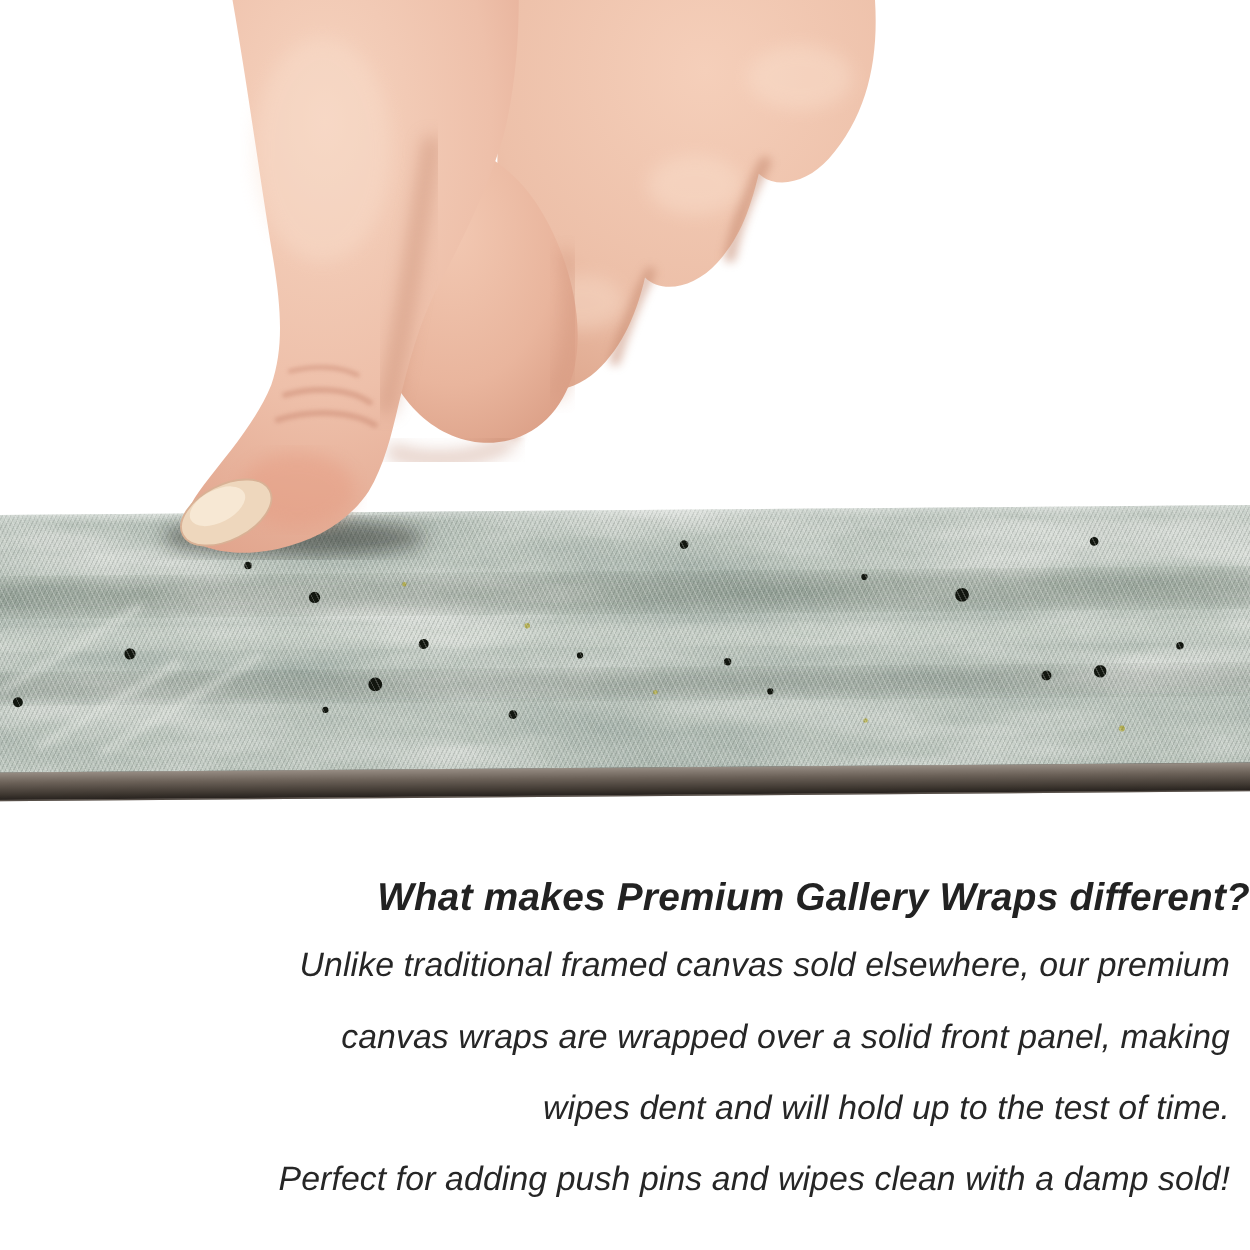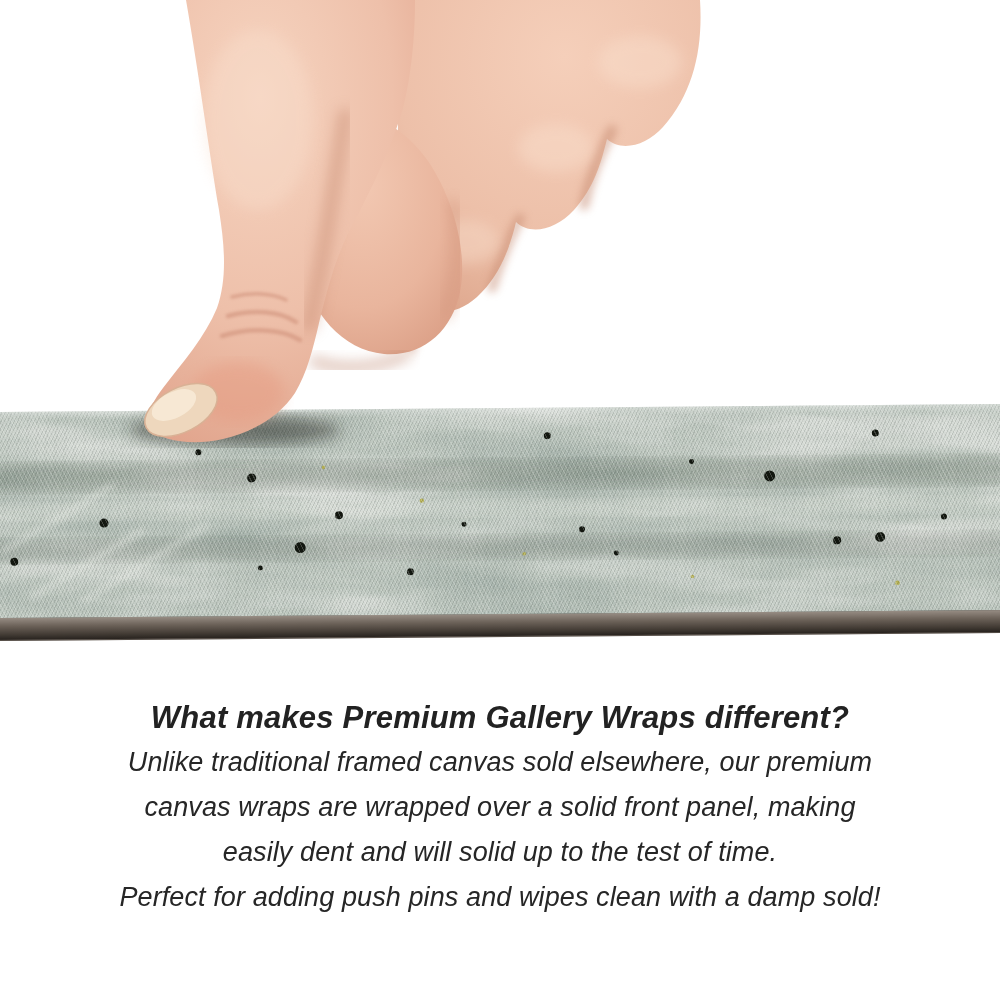--- a/index.html
+++ b/index.html
@@ -19,25 +19,25 @@
            repeating-linear-gradient(64deg, rgba(250,250,246,0.20) 0 1px, rgba(0,0,0,0) 1px 4px),
            repeating-linear-gradient(-64deg, rgba(28,38,32,0.13) 0 1px, rgba(0,0,0,0) 1px 3px);
          pointer-events:none;}
   .topsheen{position:absolute;left:0;top:0;right:0;height:8px;
          background:linear-gradient(rgba(255,255,255,0.34), rgba(255,255,255,0));}
   .underedge{position:absolute;left:0;top:206px;right:0;height:22px;
          background:linear-gradient(#978d84 0%, #6b6158 38%, #413a33 78%, #27221e 100%);
          border-bottom:1px solid rgba(35,30,26,0.55);}
 
   
-  .copy{position:absolute;left:0;top:700px;width:1000px;text-align:center;
+  .copy{position:absolute;left:0;top:700px;width:1000px;text-align:right;
         color:#262626;font-style:italic;z-index:1;}
   .copy h2{margin:0 0 6px 0;font-size:31px;font-weight:600;letter-spacing:0.2px;
         font-style:italic;color:#222222;}
-  .copy p{margin:4px;font-size:27px;font-weight:400;line-height:41px;letter-spacing:0.1px;}
+  .copy p{margin:16px;font-size:27px;font-weight:400;line-height:41px;letter-spacing:0.1px;}
 </style>
 </head>
 <body>
 
 <div class="stage">
 
   <div class="strip">
     <svg class="strip-tex" viewBox="0 0 1016 228" preserveAspectRatio="none">
       <defs>
         <filter id="mottle" x="-4%" y="-8%" width="108%" height="116%">
@@ -194,17 +194,17 @@
     <ellipse cx="258" cy="120" rx="55" ry="90" fill="#f9e0cf" opacity="0.38" filter="url(#hb7)"></ellipse>
 
     <ellipse cx="181" cy="410" rx="39" ry="22" transform="rotate(-27 181 410)" fill="#eed7bd" stroke="#d9b195" stroke-width="1.5"></ellipse>
     <ellipse cx="174" cy="405" rx="24" ry="13" transform="rotate(-27 174 405)" fill="#f7ead6" opacity="0.9"></ellipse>
   </svg>
 
   <div class="copy">
     <h2>What makes Premium Gallery Wraps different?</h2>
     <p>Unlike traditional framed canvas sold elsewhere, our premium</p>
     <p>canvas wraps are wrapped over a solid front panel, making</p>
-    <p>easily dent and will solid up to the test of time.</p>
+    <p>wipes dent and will hold up to the test of time.</p>
     <p>Perfect for adding push pins and wipes clean with a damp sold!</p>
   </div>
 
 </div>
 
 </body></html>

